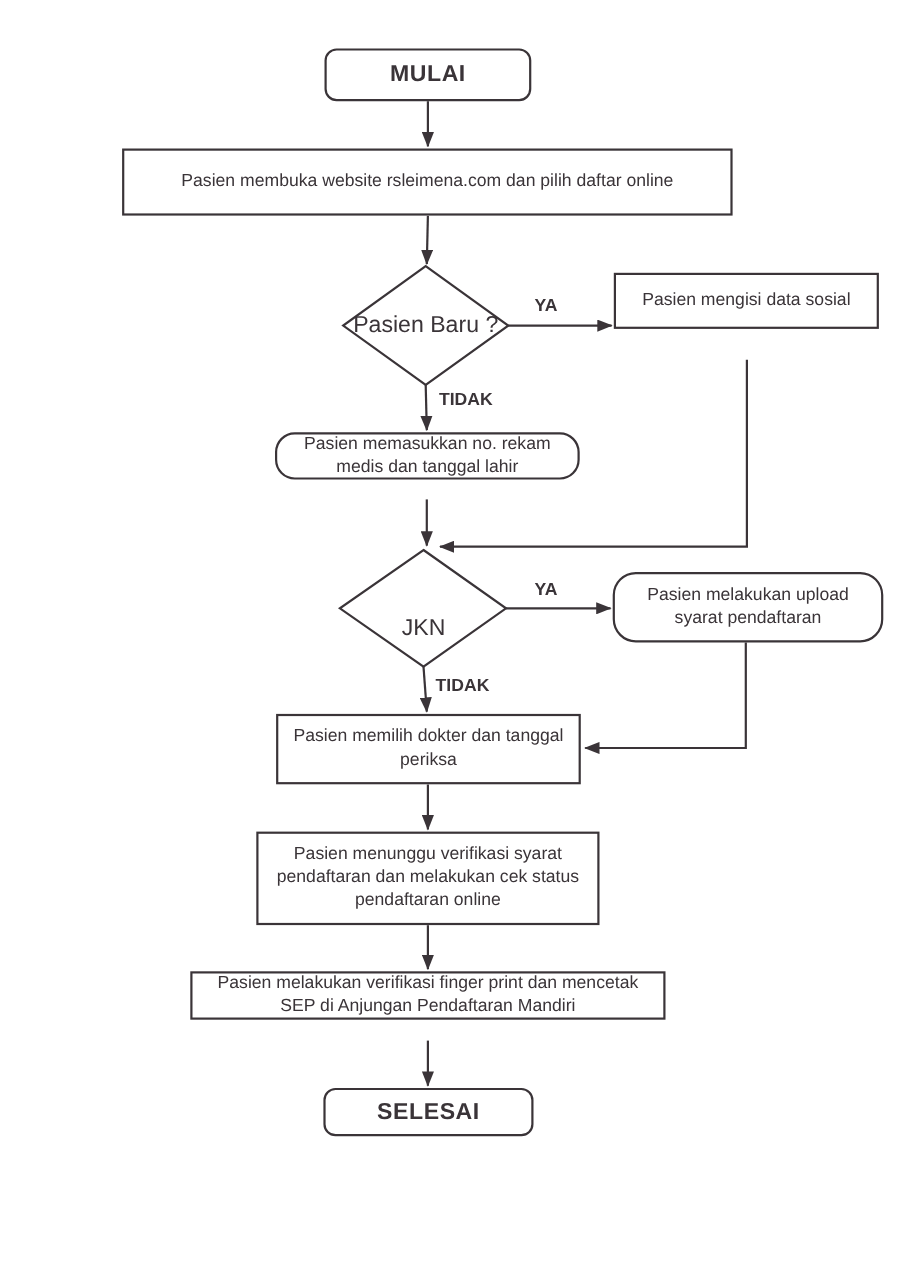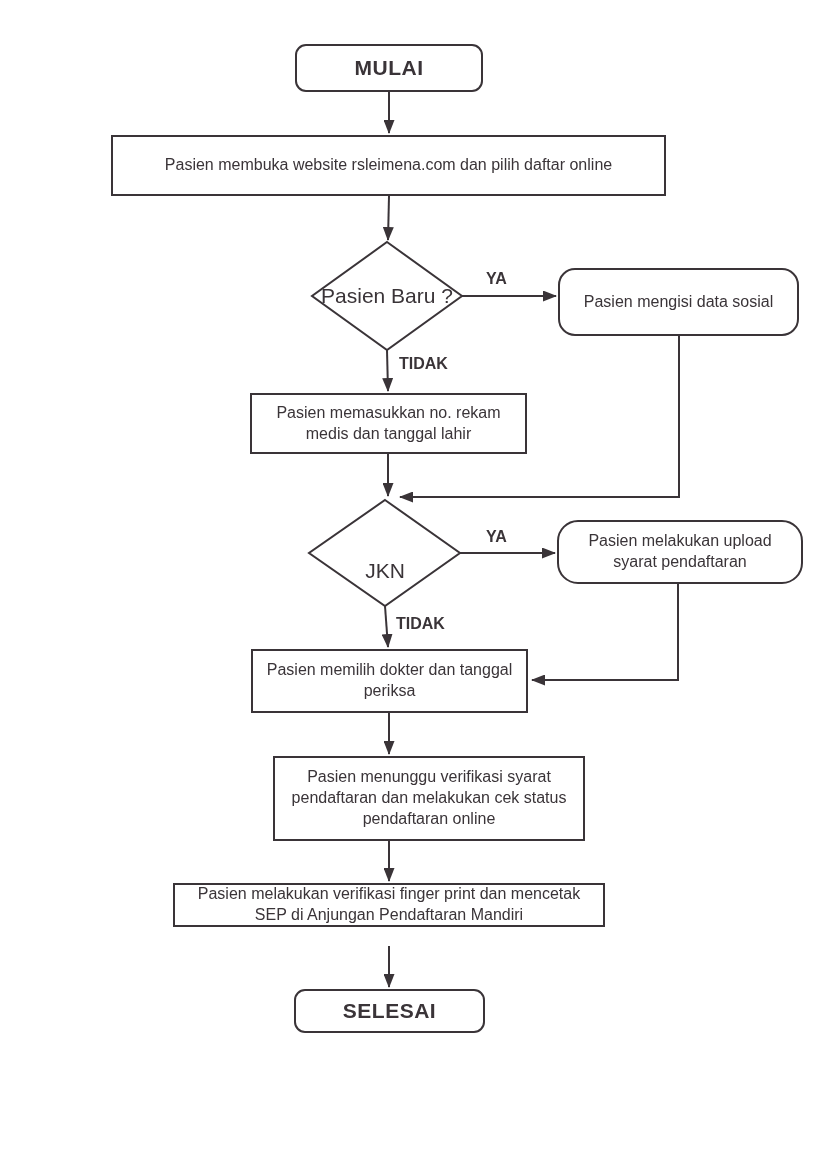--- a/index.html
+++ b/index.html
@@ -81,25 +81,25 @@
     <polyline points="678,584 678,680 532,680" fill="none" stroke="currentColor" stroke-width="2" marker-end="url(#ah)"></polyline>
     <line x1="389" y1="713" x2="389" y2="754" stroke="currentColor" stroke-width="2" marker-end="url(#ah)"></line>
     <line x1="389" y1="841" x2="389" y2="881" stroke="currentColor" stroke-width="2" marker-end="url(#ah)"></line>
     <line x1="389" y1="946" x2="389" y2="987" stroke="currentColor" stroke-width="2" marker-end="url(#ah)"></line>
   </svg>
 
   <div class="node terminal" style="left:295px; top:44px; width:188px; height:48px;">MULAI</div>
   <div class="node" style="left:111px; top:135px; width:555px; height:61px;">Pasien membuka website rsleimena.com dan pilih daftar online</div>
 
   <div class="node terminal" style="left:294px; top:989px; width:191px; height:44px;">SELESAI</div>
-  <div class="node" style="left:558px; top:268px; width:241px; height:68px;border-radius:17px;">Pasien mengisi data sosial</div>
-  <div class="node" style="left:250px; top:393px; width:277px; height:61px;">Pasien memasukkan no. rekam medis dan tanggal lahir</div>
+  <div class="node" style="left:558px; top:248px; width:241px; height:51px;">Pasien mengisi data sosial</div>
+  <div class="node" style="left:250px; top:393px; width:277px; height:43px;border-radius:18px;">Pasien memasukkan no. rekam medis dan tanggal lahir</div>
   <div class="node" style="left:557px; top:520px; width:246px; height:64px;border-radius:21px;">Pasien melakukan upload syarat pendaftaran</div>
   <div class="node" style="left:251px; top:649px; width:277px; height:64px;">Pasien memilih dokter dan tanggal periksa</div>
-  <div class="node" style="left:233px; top:756px; width:312px; height:85px;margin-left:40px;">Pasien menunggu verifikasi syarat pendaftaran dan melakukan cek status pendaftaran online</div>
+  <div class="node" style="left:233px; top:756px; width:312px; height:85px;">Pasien menunggu verifikasi syarat pendaftaran dan melakukan cek status pendaftaran online</div>
   <div class="node" style="left:173px; top:883px; width:432px; height:44px;">Pasien melakukan verifikasi finger print dan mencetak SEP di Anjungan Pendaftaran Mandiri</div>
 
   <div class="diamond-label" style="left:387px; top:296px;">Pasien Baru ?</div>
   <div class="diamond-label" style="left:385px; top:571px;">JKN</div>
 
   <span class="edge-label" style="left:486px; top:270px;">YA</span>
   <span class="edge-label" style="left:399px; top:355px;">TIDAK</span>
   <span class="edge-label" style="left:486px; top:528px;">YA</span>
   <span class="edge-label" style="left:396px; top:615px;">TIDAK</span>
 

